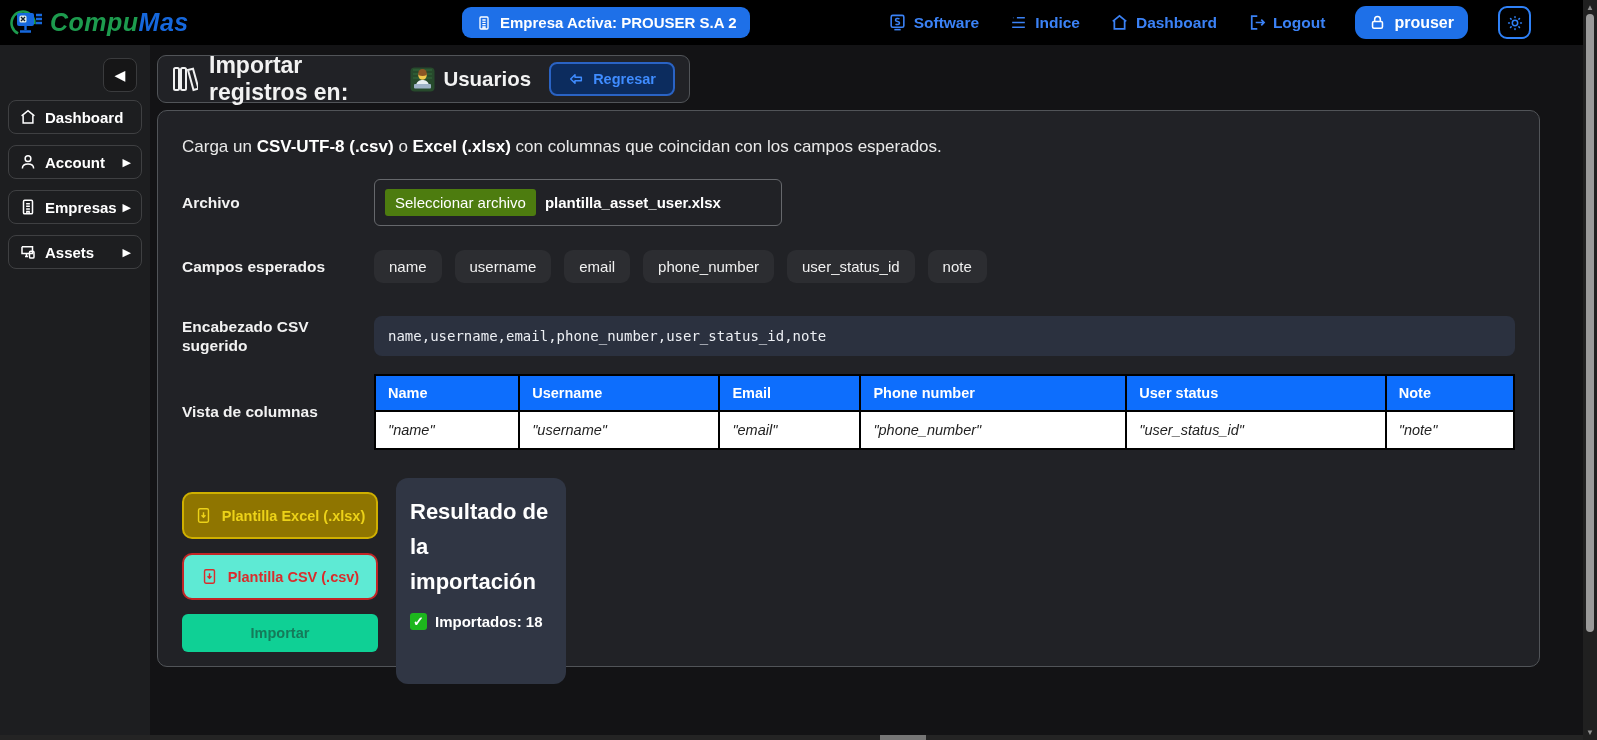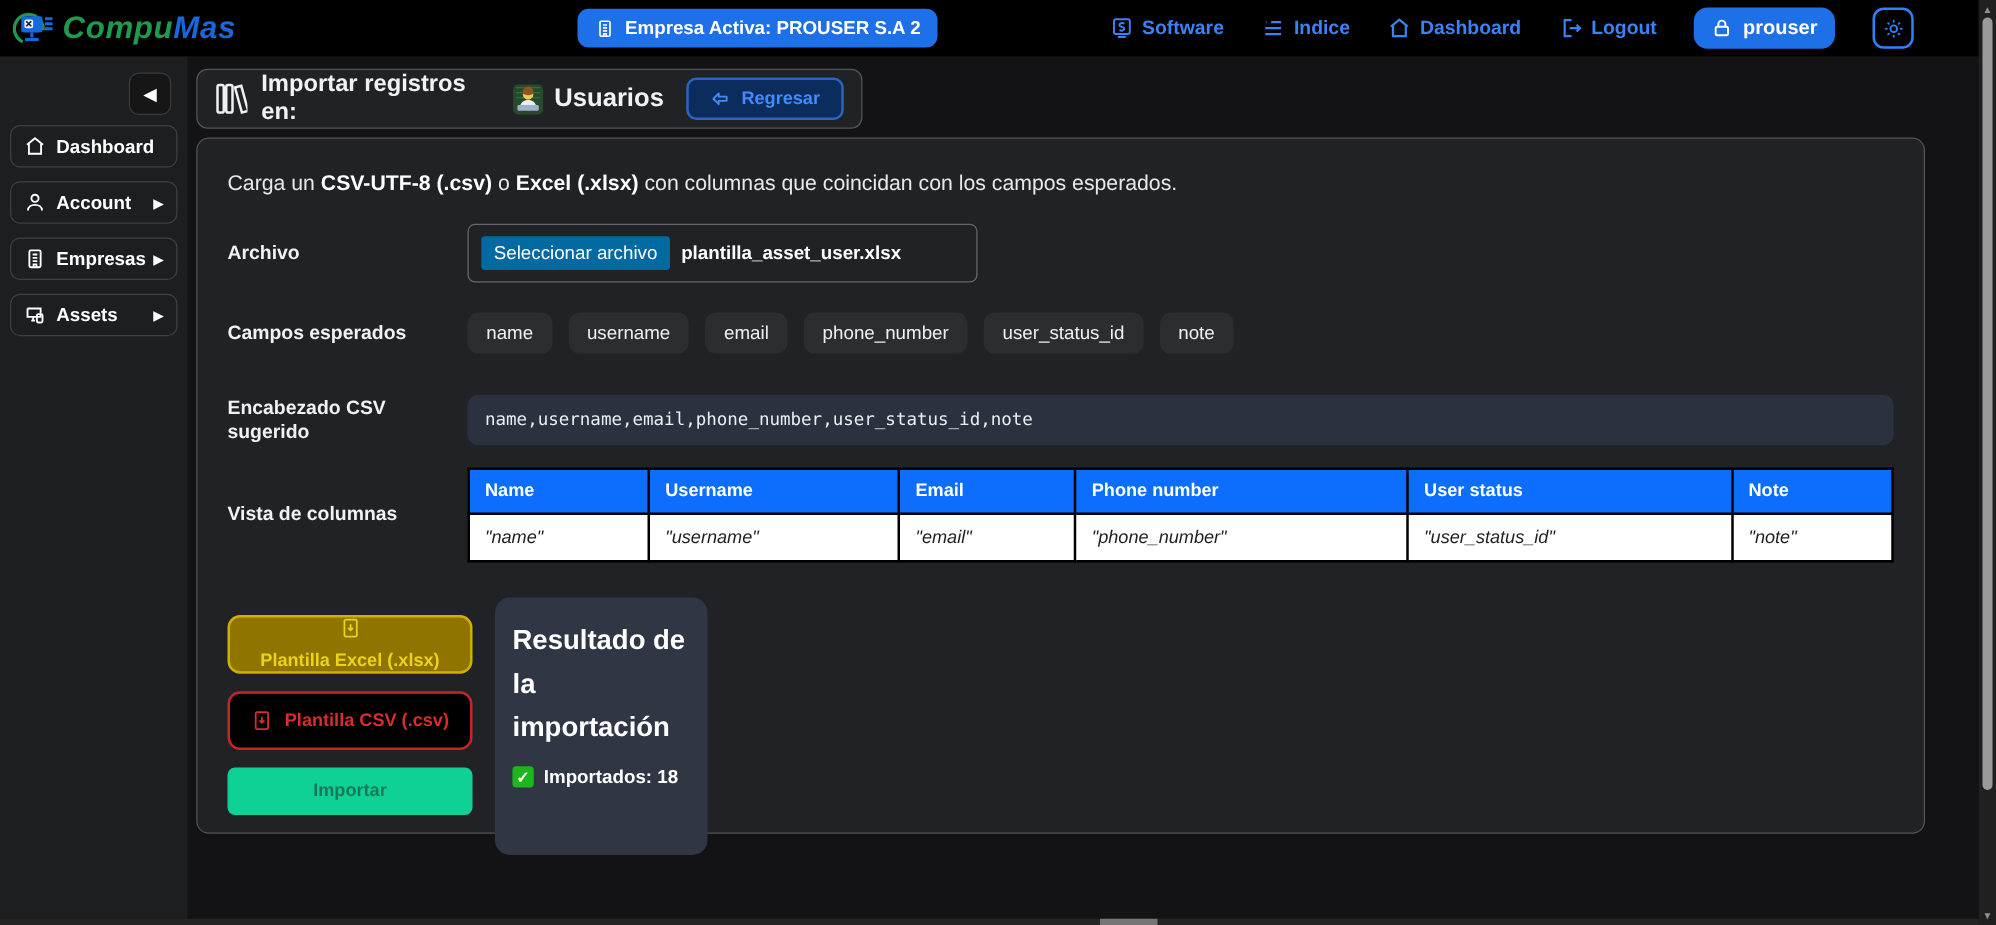--- a/index.html
+++ b/index.html
@@ -58,21 +58,21 @@
   }
   .side-item .lbl { font-size:15px; font-weight:700; margin-left:8px; }
   .side-item .arrow { margin-left:auto; font-size:11px; color:#fff; }
   
   .main { position:absolute; left:150px; top:45px; width:1433px; bottom:0; background:#131315; }
   .header-card {
     position:absolute; left:7px; top:10px; width:533px; height:48px;
     background:#212226; border:1px solid #515458; border-radius:9px;
     display:flex; align-items:center; padding:0 14px;
   }
-  .page-title { font-size:19px; font-weight:800; color:#f2f2f2; margin-left:11px; }
+  .page-title { font-size:23px; font-weight:800; color:#f2f2f2; margin-left:11px; }
   .entity-badge { margin:0 8px 0 10px; display:flex; }
   .entity-name { font-size:20.5px; font-weight:800; color:#f2f2f2; }
   .back-btn {
     margin-left:18px; height:34px; padding:0 17px; border-radius:8px;
     background:#0c2c5e; border:2px solid #2a63c4; color:#3f8cff;
     font-family:inherit; font-size:14.5px; font-weight:700;
     display:flex; align-items:center; gap:9px; cursor:pointer;
   }
   .content-card {
     position:absolute; left:7px; top:65px; width:1383px; height:557px;
@@ -82,21 +82,21 @@
   .instruction { font-size:17px; color:#e9e9e9; }
   .instruction b { color:#ffffff; font-weight:800; }
   .form-row { display:flex; align-items:center; }
   .row-label { width:192px; flex:none; font-size:15.5px; font-weight:700; color:#f2f2f2; line-height:1.25; }
   .row-file { margin-top:22px; }
   .file-box {
     width:408px; height:47px; border:1px solid #66686c; border-radius:6px;
     display:flex; align-items:center; padding:0 10px; gap:9px; background:transparent;
   }
   .file-btn {
-    background:#0369a1; color:#ffffff; border:none; border-radius:3px;
+    background:#4d7c0f; color:#ffffff; border:none; border-radius:3px;
     font-family:inherit; font-size:15px; padding:5px 10px; cursor:pointer;
   }
   .file-name { font-size:15px; font-weight:700; color:#fff; }
   .row-fields { margin-top:24px;align-items:center; }
   .chips { display:flex; gap:13px; }
   .chip {
     background:#2c2d31; border-radius:9px; padding:8px 15px;
     font-size:15px; color:#f0f0f0;
   }
   .row-header { margin-top:33px; }
@@ -116,22 +116,22 @@
     text-align:left; padding:10px 12px; border:2px solid #000;
   }
   .actions { display:flex; margin-top:28px; }
   .btn-col { width:196px; flex:none; display:flex; flex-direction:column; }
   .action-btn {
     width:100%; border-radius:9px; font-family:inherit; font-weight:700;
     font-size:14.5px; display:flex; align-items:center; justify-content:center;
     gap:10px; cursor:pointer;
   }
   .btn-cancel  { height:38px; background:#17498f; border:2px solid #2e6bd4; color:#4b8ef8; }
-  .btn-excel   { height:47px; margin-top:14px; background:#8f7500; border:2px solid #cfb000; color:#ecd218; border-radius:10px;flex-direction:column; }
-  .btn-csv     { height:47px; margin-top:14px; background:#000000; border:2px solid #c22626; color:#d92c2c; border-radius:10px; }
+  .btn-excel   { height:47px; margin-top:14px; background:#8f7500; border:2px solid #cfb000; color:#ecd218; border-radius:10px; }
+  .btn-csv     { height:47px; margin-top:14px; background:#5eead4; border:2px solid #c22626; color:#d92c2c; border-radius:10px; }
   .btn-import  { height:38px; margin-top:14px; background:#0fd095; border:none; color:#157a5a; border-radius:6px; }
   .result-box {
     width:170px; min-height:206px; margin-left:18px; background:#303644;
     border-radius:12px; padding:16px 14px;
   }
   .result-title { font-size:22px; font-weight:800; color:#fff; line-height:1.6; }
   .result-line { display:flex; align-items:center; gap:8px; margin-top:13px; }
   .check-box {
     width:17px; height:17px; background:#1db71d; border-radius:3px; color:#fff;
     font-size:13px; font-weight:800; display:flex; align-items:center; justify-content:center;

